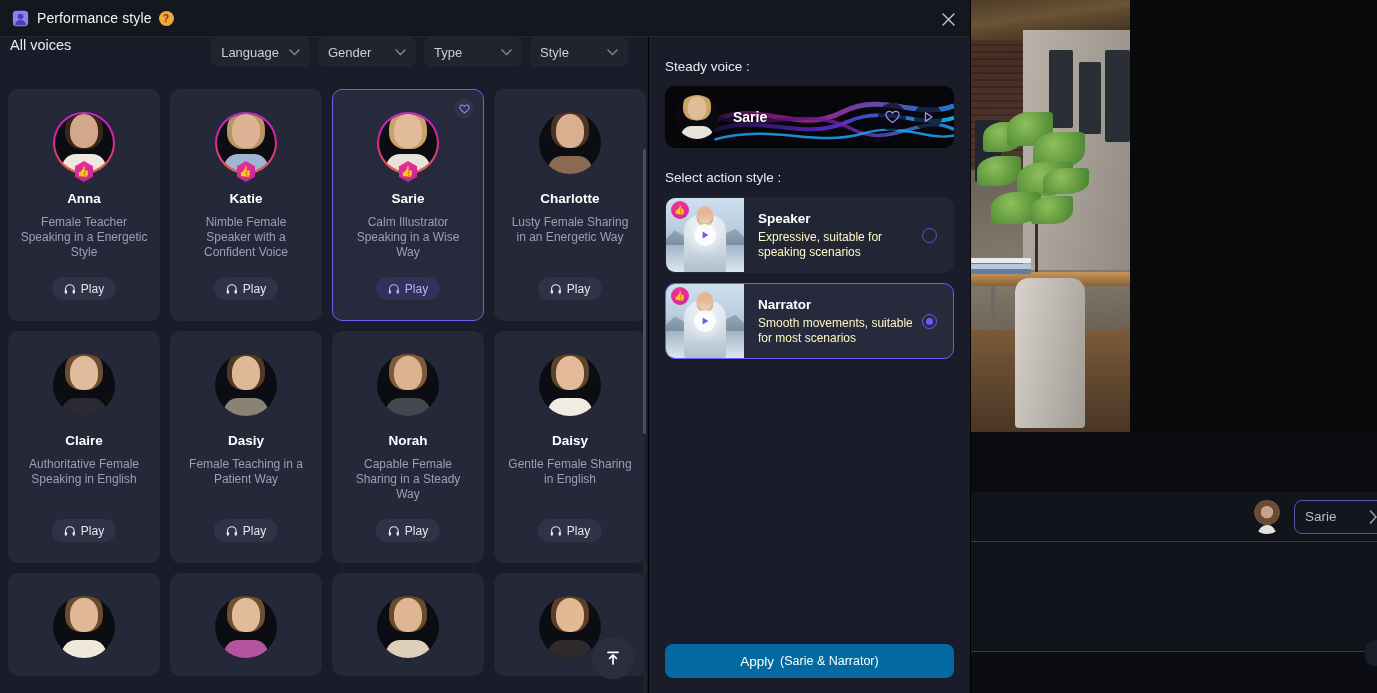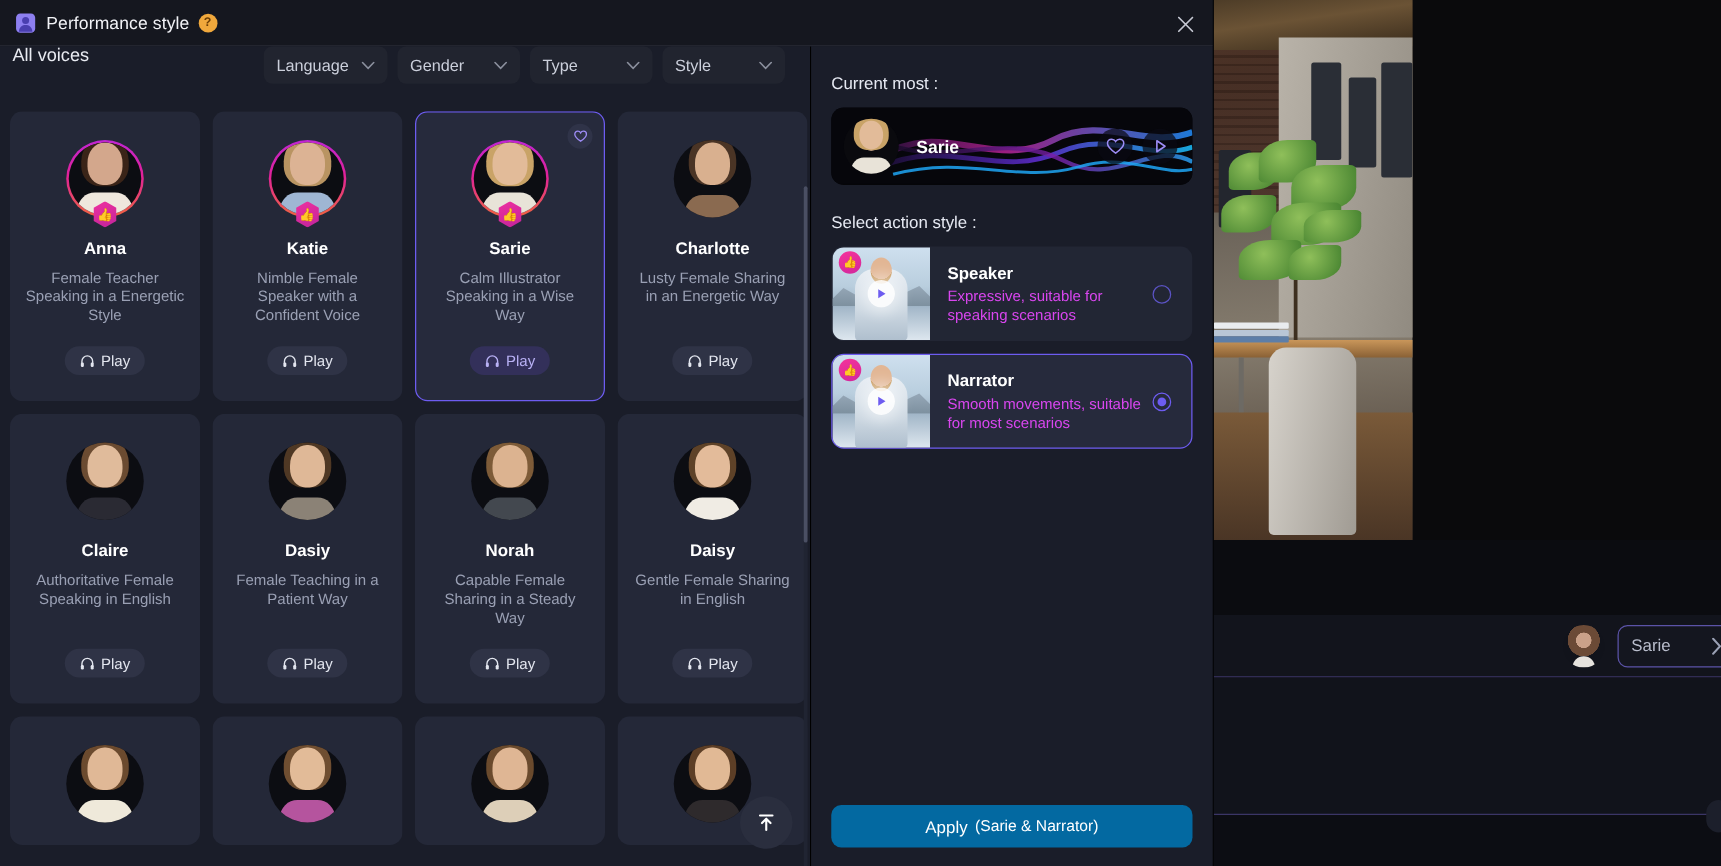--- a/index.html
+++ b/index.html
@@ -233,21 +233,21 @@
   }
   .sc-play {
     position:absolute; left:50%; top:50%; transform:translate(-50%,-50%);
     width:22px; height:22px; border-radius:50%;
     background:rgba(255,255,255,.88);
     display:flex; align-items:center; justify-content:center;
     box-shadow:0 0 10px 5px rgba(255,255,255,.45);
   }
   .sc-text { padding-left:14px; flex:1; }
   .sc-title { color:#fff; font-size:13.5px; font-weight:700; }
-  .sc-desc { color:#d946ef; font-size:12px; line-height:15px; margin-top:4px; }
+  .sc-desc { color:#fef9c3; font-size:12px; line-height:15px; margin-top:4px; }
   .radio {
     width:15px; height:15px; border-radius:50%; border:1.6px solid #5b53c4;
     margin-right:16px; flex:0 0 auto; display:flex; align-items:center; justify-content:center;
   }
   .radio.on { border-color:#6d5cf0; }
   .radio.on::after { content:""; width:7px; height:7px; border-radius:50%; background:#6d5cf0; }
 
   .apply-btn {
     position:absolute; left:16px; right:16px; bottom:15px; height:34px;
     background:#0369a1; border-radius:8px; color:#fff; font-size:13.5px;
@@ -570,21 +570,21 @@
             <svg width="16" height="16" viewBox="0 0 16 16">
                 <path d="M3 2.4 H13 M8 14 V5.2 M4.6 8.4 L8 5 L11.4 8.4" stroke="#fff" stroke-width="1.7" fill="none" stroke-linecap="round" stroke-linejoin="round"></path>
               </svg>
           </div>
         </div>
       </div>
 
       <div class="divider"></div>
 
       <div class="right-pane">
-        <div class="rlabel">Current most :</div>
+        <div class="rlabel">Steady voice :</div>
 
         <div class="current-voice">
           <svg class="wave-bg" viewBox="0 0 292 62" preserveAspectRatio="none">
             <defs>
               <linearGradient id="g1" x1="0" x2="1">
                   <stop offset="0" stop-color="#2a0f3a"></stop>
                   <stop offset=".4" stop-color="#a41f86"></stop>
                   <stop offset="1" stop-color="#1f7fe0"></stop>
                 </linearGradient>
               <linearGradient id="g2" x1="0" x2="1">

